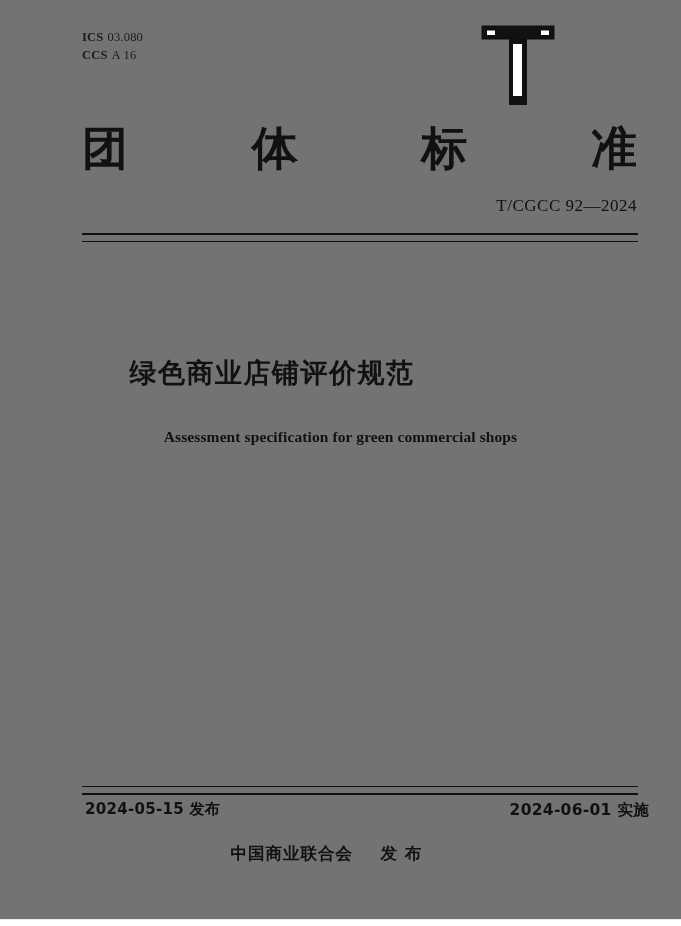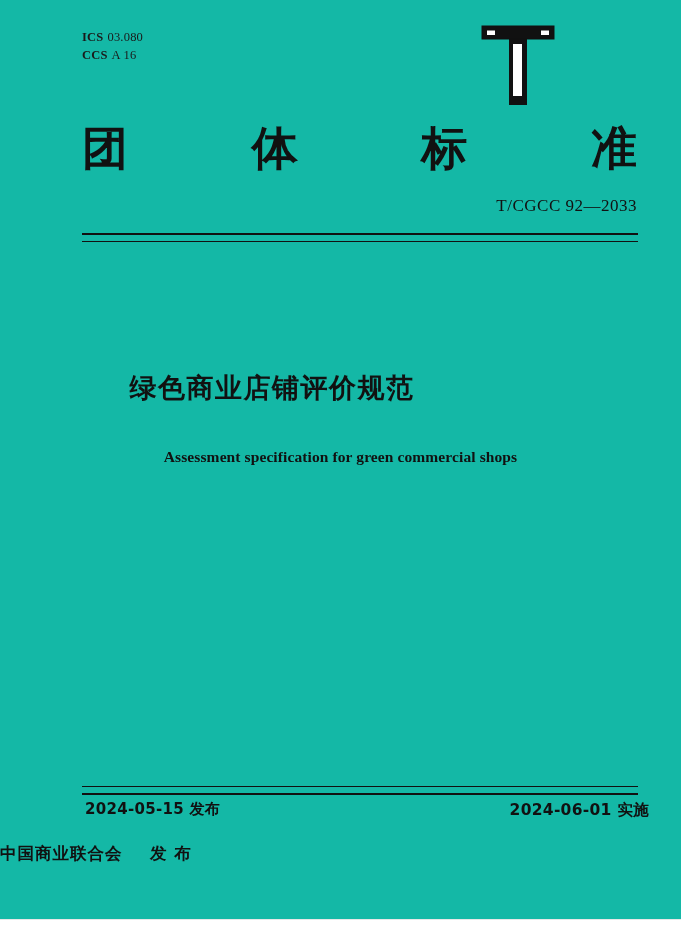--- a/index.html
+++ b/index.html
@@ -11,21 +11,21 @@
     width: 681px;
     height: 926px;
     font-family: "Liberation Serif", serif;
     color: #1a1a1a;
     position: relative;
     overflow: hidden;
   }
   .page {
     position: absolute;
     inset: 0;
-    background: #14b8a6;
+    background: #737373;
   }
 
   
   .codes {
     position: absolute;
     left: 82px;
     top: 28px;
     line-height: 1.45;
   }
   .code-line {
@@ -114,33 +114,33 @@
     width: 556px;
     top: 793px;
     border-top: 2.2px solid #111;
   }
 
   
   .title-cn {
     position: absolute;
     left: 0;
     width: 544px;
-    top: 370px;
+    top: 355px;
     text-align: center;
     font-family: "DejaVu Sans", sans-serif;
     font-weight: bold;
     font-size: 27px;
     letter-spacing: 1.5px;
     color: #111;
   }
   .title-en {
     position: absolute;
     left: 0;
     width: 681px;
-    top: 448px;
+    top: 428px;
     text-align: center;
     font-family: "Liberation Serif", serif;
     font-weight: bold;
     font-size: 15.5px;
     letter-spacing: 0.1px;
     color: #111;
   }
 
   
   .date-left {
@@ -165,21 +165,21 @@
     white-space: nowrap;
   }
 
   
   .publisher {
     position: absolute;
     left: 0;
     width: 681px;
     top: 843px;
     display: flex;
-    flex-direction: row;
+    flex-direction: column;
     align-items: center;
     gap: 6px;
   }
   .pub-row {
     display: flex;
     align-items: baseline;
     font-family: "DejaVu Sans", sans-serif;
     font-weight: bold;
     font-size: 16.5px;
     letter-spacing: 1px;
@@ -234,21 +234,21 @@
     </svg>
   </div>
 
   <div class="banner">
     <span>团</span>
     <span>体</span>
     <span>标</span>
     <span>准</span>
   </div>
 
-  <div class="std-no">T/CGCC 92—2033</div>
+  <div class="std-no">T/CGCC 92—2024</div>
 
   <div class="rule-thick"></div>
   <div class="rule-thin"></div>
 
   <div class="title-cn">绿色商业店铺评价规范</div>
   <div class="title-en">Assessment specification for green commercial shops</div>
 
   <div class="rule-bottom-thin"></div>
   <div class="rule-bottom-thick"></div>
 

